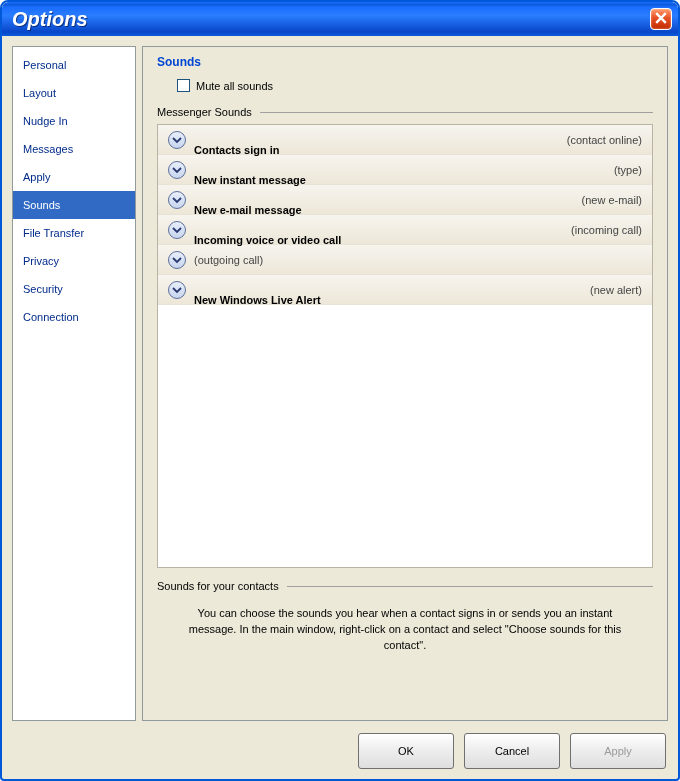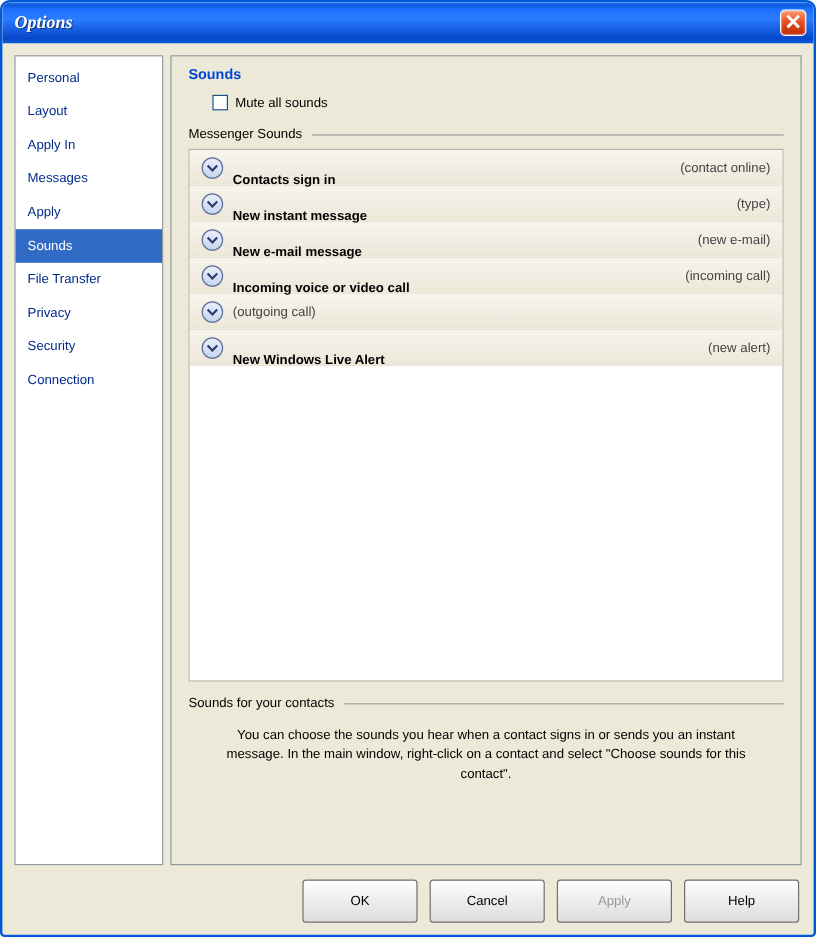--- a/index.html
+++ b/index.html
@@ -25,24 +25,24 @@
                 #2a7dff 40%, #0846c9 88%, #0b5bdb 100%);
     border-radius: 6px 6px 0 0;
     display: flex;
     align-items: center;
     justify-content: space-between;
     padding: 0 6px 0 10px;
     color: #fff;
   }
   .titlebar .title {
     font-weight: bold;
-    font-size: 15px;
+    font-size: 20px;
     text-shadow: 1px 1px 0 rgba(0,0,30,.5);
     font-style: italic;
-    font-family: Liberation Serif, serif;
+    font-family: Liberation Sans, sans-serif;
   }
   .close-btn {
     width: 22px; height: 22px;
     border: 1px solid #fff;
     border-radius: 4px;
     background: linear-gradient(to bottom, #ff9d6f, #e65023 45%, #c22b00);
     display:flex;align-items:center;justify-content:center;
     box-shadow: inset 0 0 2px rgba(255,255,255,.6);
   }
   .close-btn svg { width: 12px; height:12px; }
@@ -153,21 +153,21 @@
       </span>
     </div>
   </div>
 
   <div class="body-area">
     <div class="main-row">
 
       <div class="sidebar">
         <div class="sidebar-item"><span>Personal</span></div>
         <div class="sidebar-item"><span>Layout</span></div>
-        <div class="sidebar-item"><span>Apply In</span></div>
+        <div class="sidebar-item"><span>Nudge In</span></div>
         <div class="sidebar-item"><span>Messages</span></div>
         <div class="sidebar-item"><span>Apply</span></div>
         <div class="sidebar-item selected"><span>Sounds</span></div>
         <div class="sidebar-item"><span>File Transfer</span></div>
         <div class="sidebar-item"><span>Privacy</span></div>
         <div class="sidebar-item"><span>Security</span></div>
         <div class="sidebar-item"><span>Connection</span></div>
       </div>
 
       <div class="content-panel">
@@ -254,19 +254,16 @@
     <div class="button-bar">
       <div class="btn">
           <span>OK</span>
         </div>
       <div class="btn">
           <span>Cancel</span>
         </div>
       <div class="btn disabled">
           <span>Apply</span>
         </div>
-      <div class="btn">
-          <span>Help</span>
-        </div>
     </div>
   </div>
 
 </div>
 
 </body></html>

